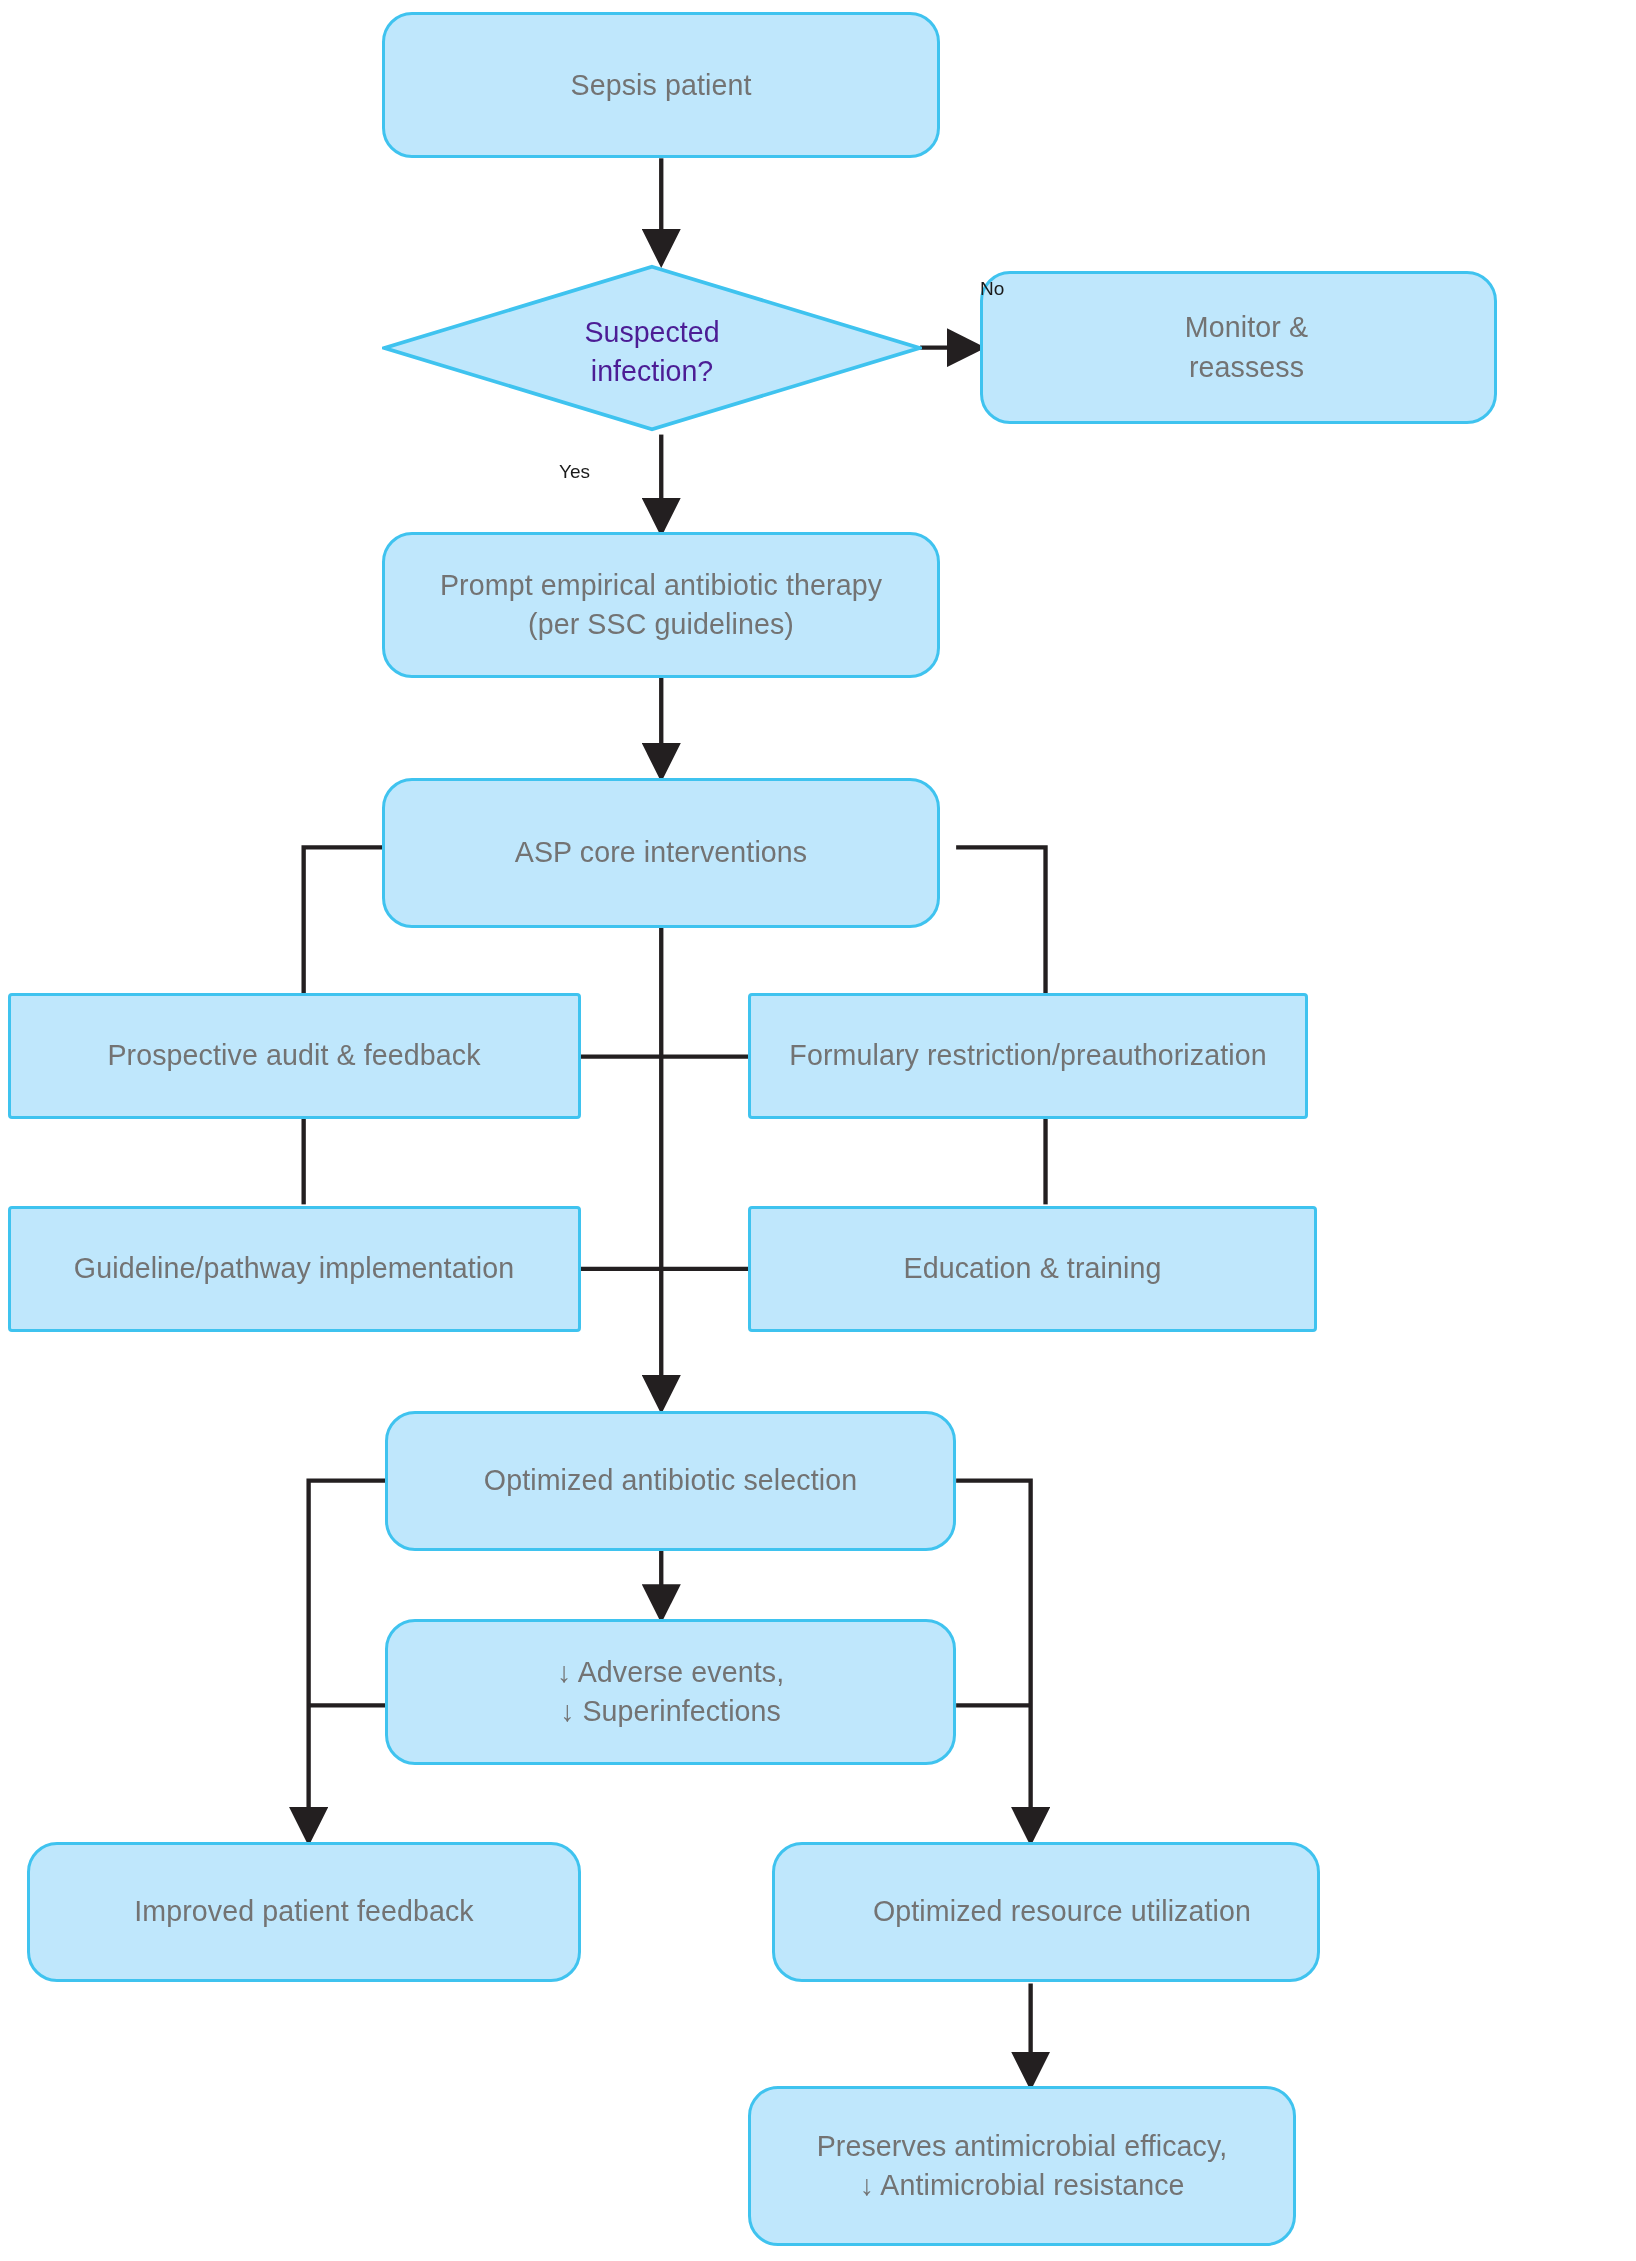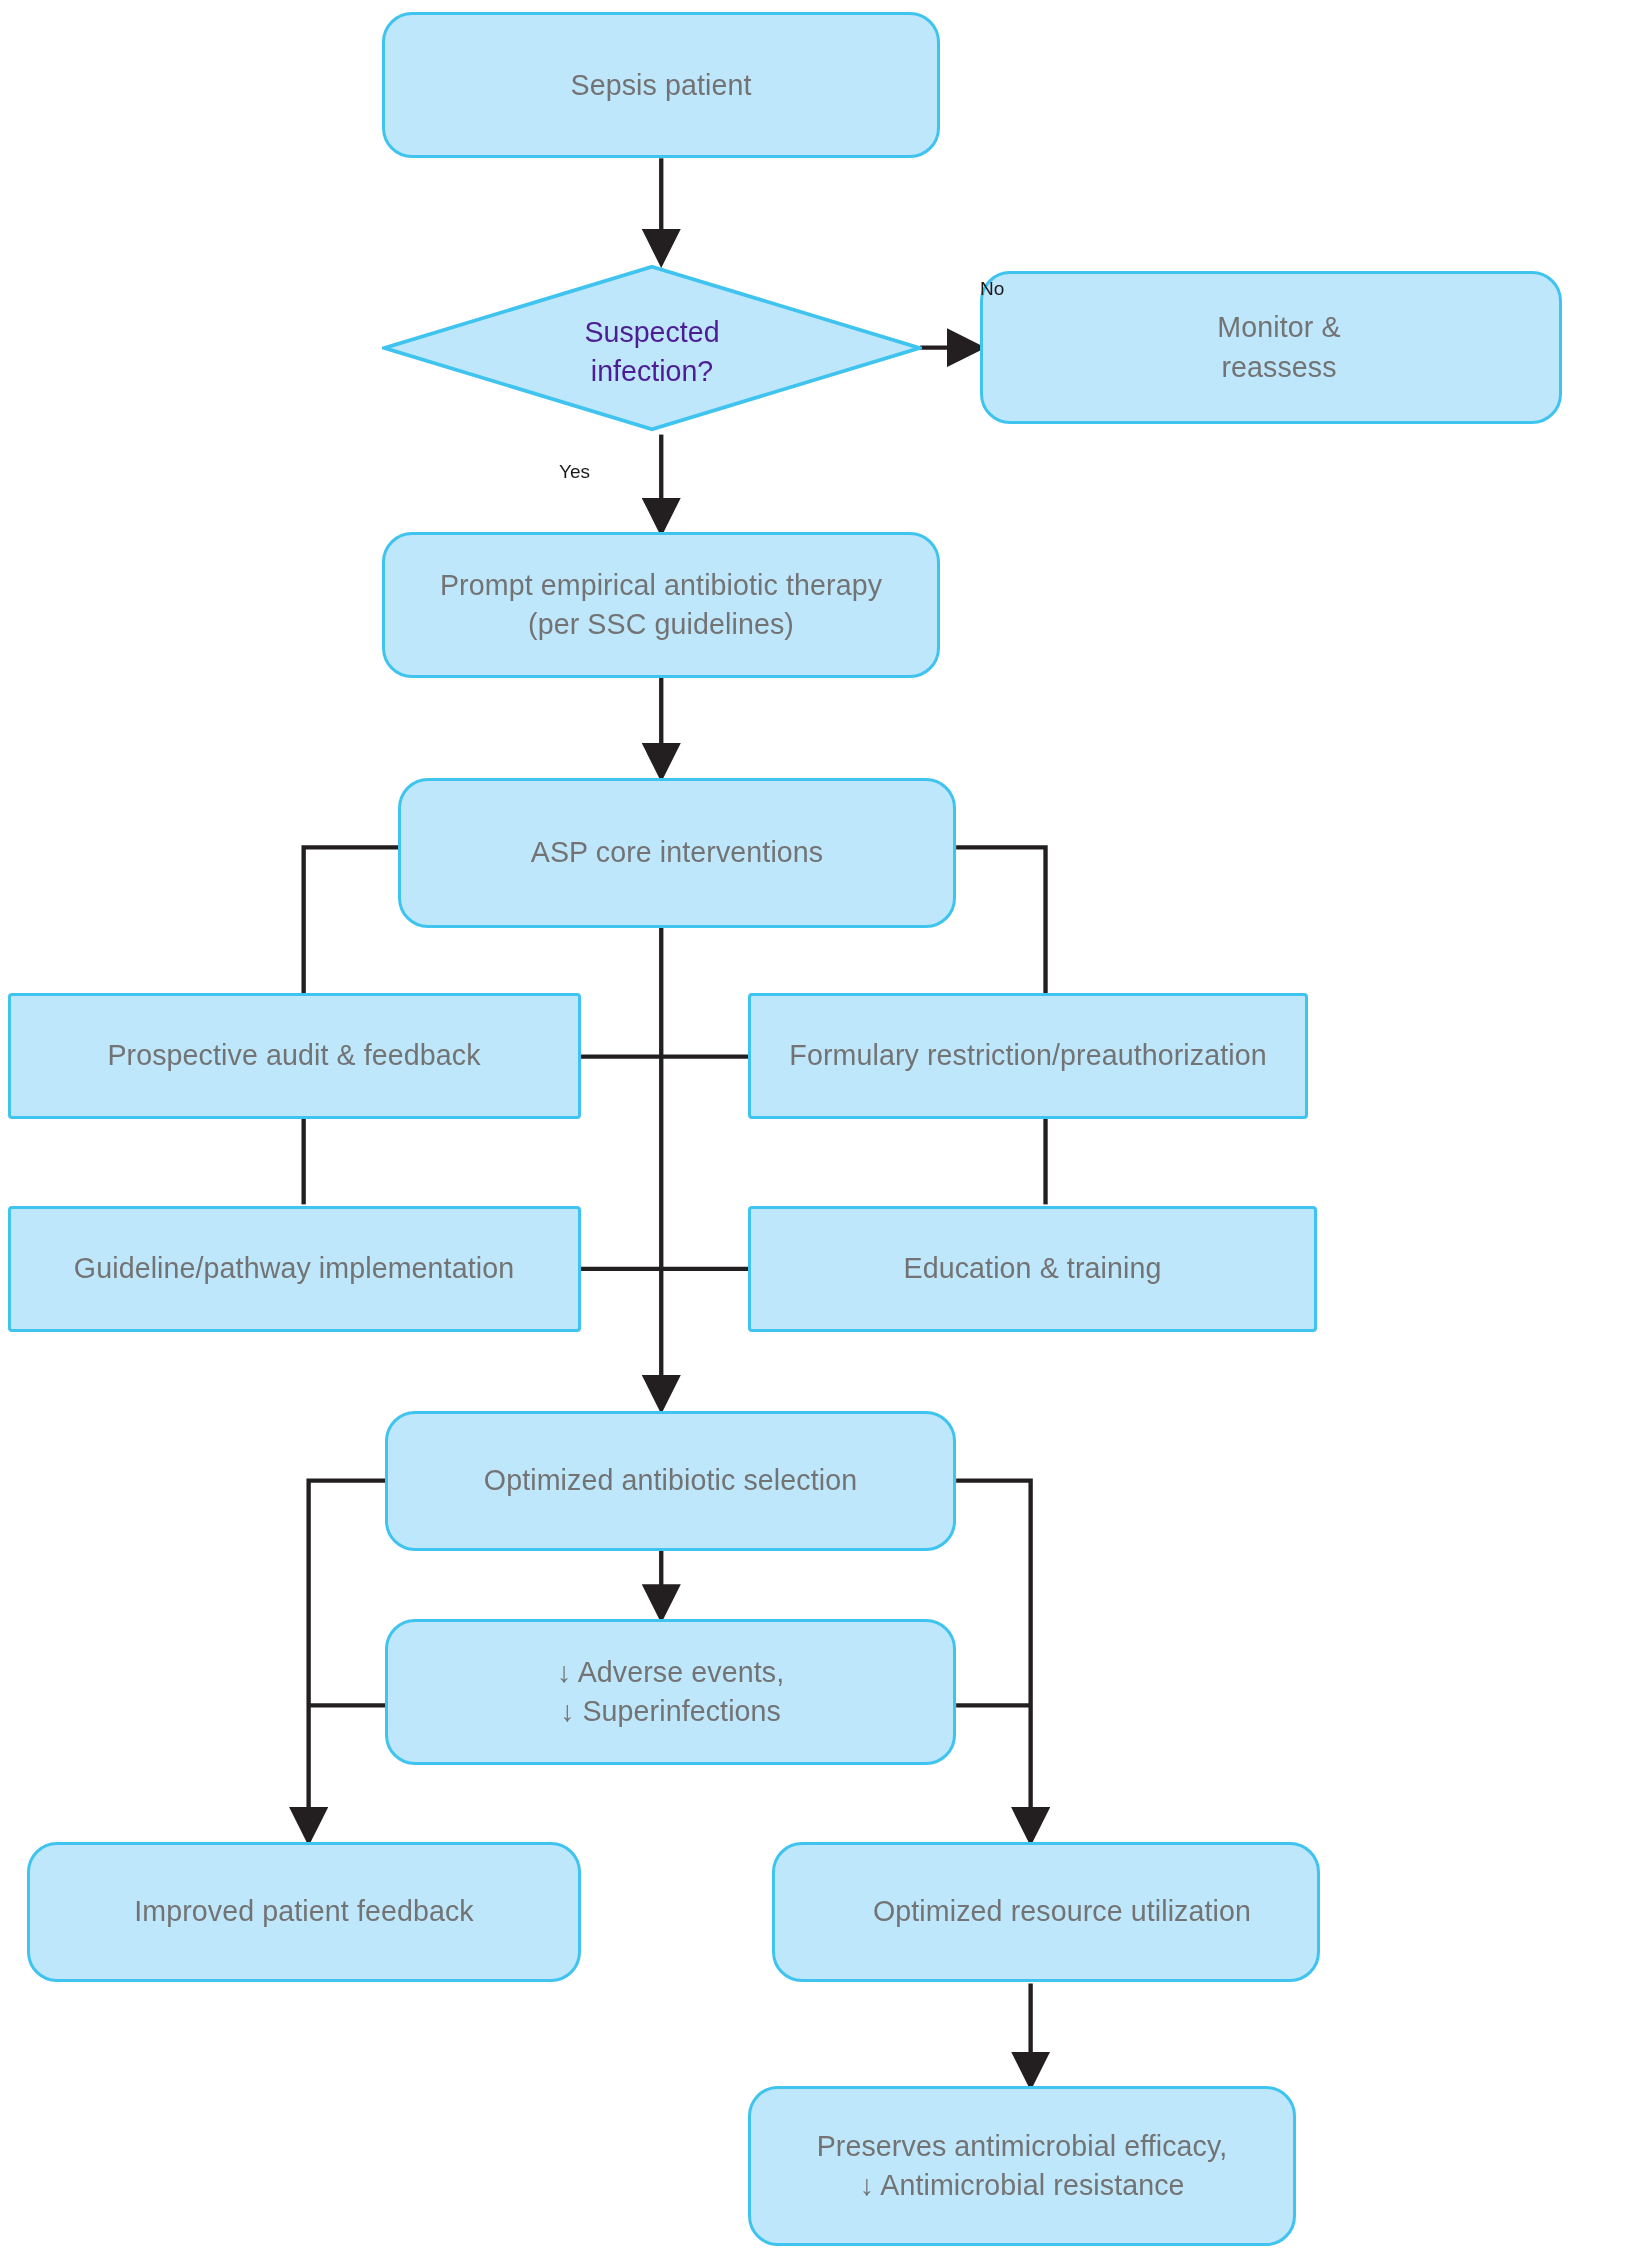--- a/index.html
+++ b/index.html
@@ -140,31 +140,31 @@
   </div>
 
   <div class="diamond-wrap" style="left:382px; top:264px; width:540px; height:168px;">
     <svg width="540" height="168" viewBox="0 0 870 270" xmlns="http://www.w3.org/2000/svg">
       <polygon points="435,4 866,135 435,266 4,135" fill="#bfe7fc" stroke="#3fc3ef" stroke-width="6"></polygon>
     </svg>
     <div class="diamond-label">Suspected
 infection?</div>
   </div>
 
-  <div class="node rounded" style="left:980px; top:271px; width:582px; height:153px;padding-left:16px;">
+  <div class="node rounded" style="left:980px; top:271px; width:517px; height:153px;padding-left:16px;">
     <span class="node-label">Monitor &amp;
 reassess</span>
   </div>
 
   <div class="node rounded" style="left:382px; top:532px; width:558px; height:146px;">
     <span class="node-label">Prompt empirical antibiotic therapy
 (per SSC guidelines)</span>
   </div>
 
-  <div class="node rounded" style="left:382px; top:778px; width:558px; height:150px;margin-left:16px;">
+  <div class="node rounded" style="left:382px; top:778px; width:558px; height:150px;">
     <span class="node-label">ASP core interventions</span>
   </div>
 
   <div class="node sharp" style="left:7.5px; top:993px; width:573px; height:126px;">
     <span class="node-label">Prospective audit &amp; feedback</span>
   </div>
 
   <div class="node sharp" style="left:748px; top:993px; width:560px; height:126px;">
     <span class="node-label">Formulary restriction/preauthorization</span>
   </div>

